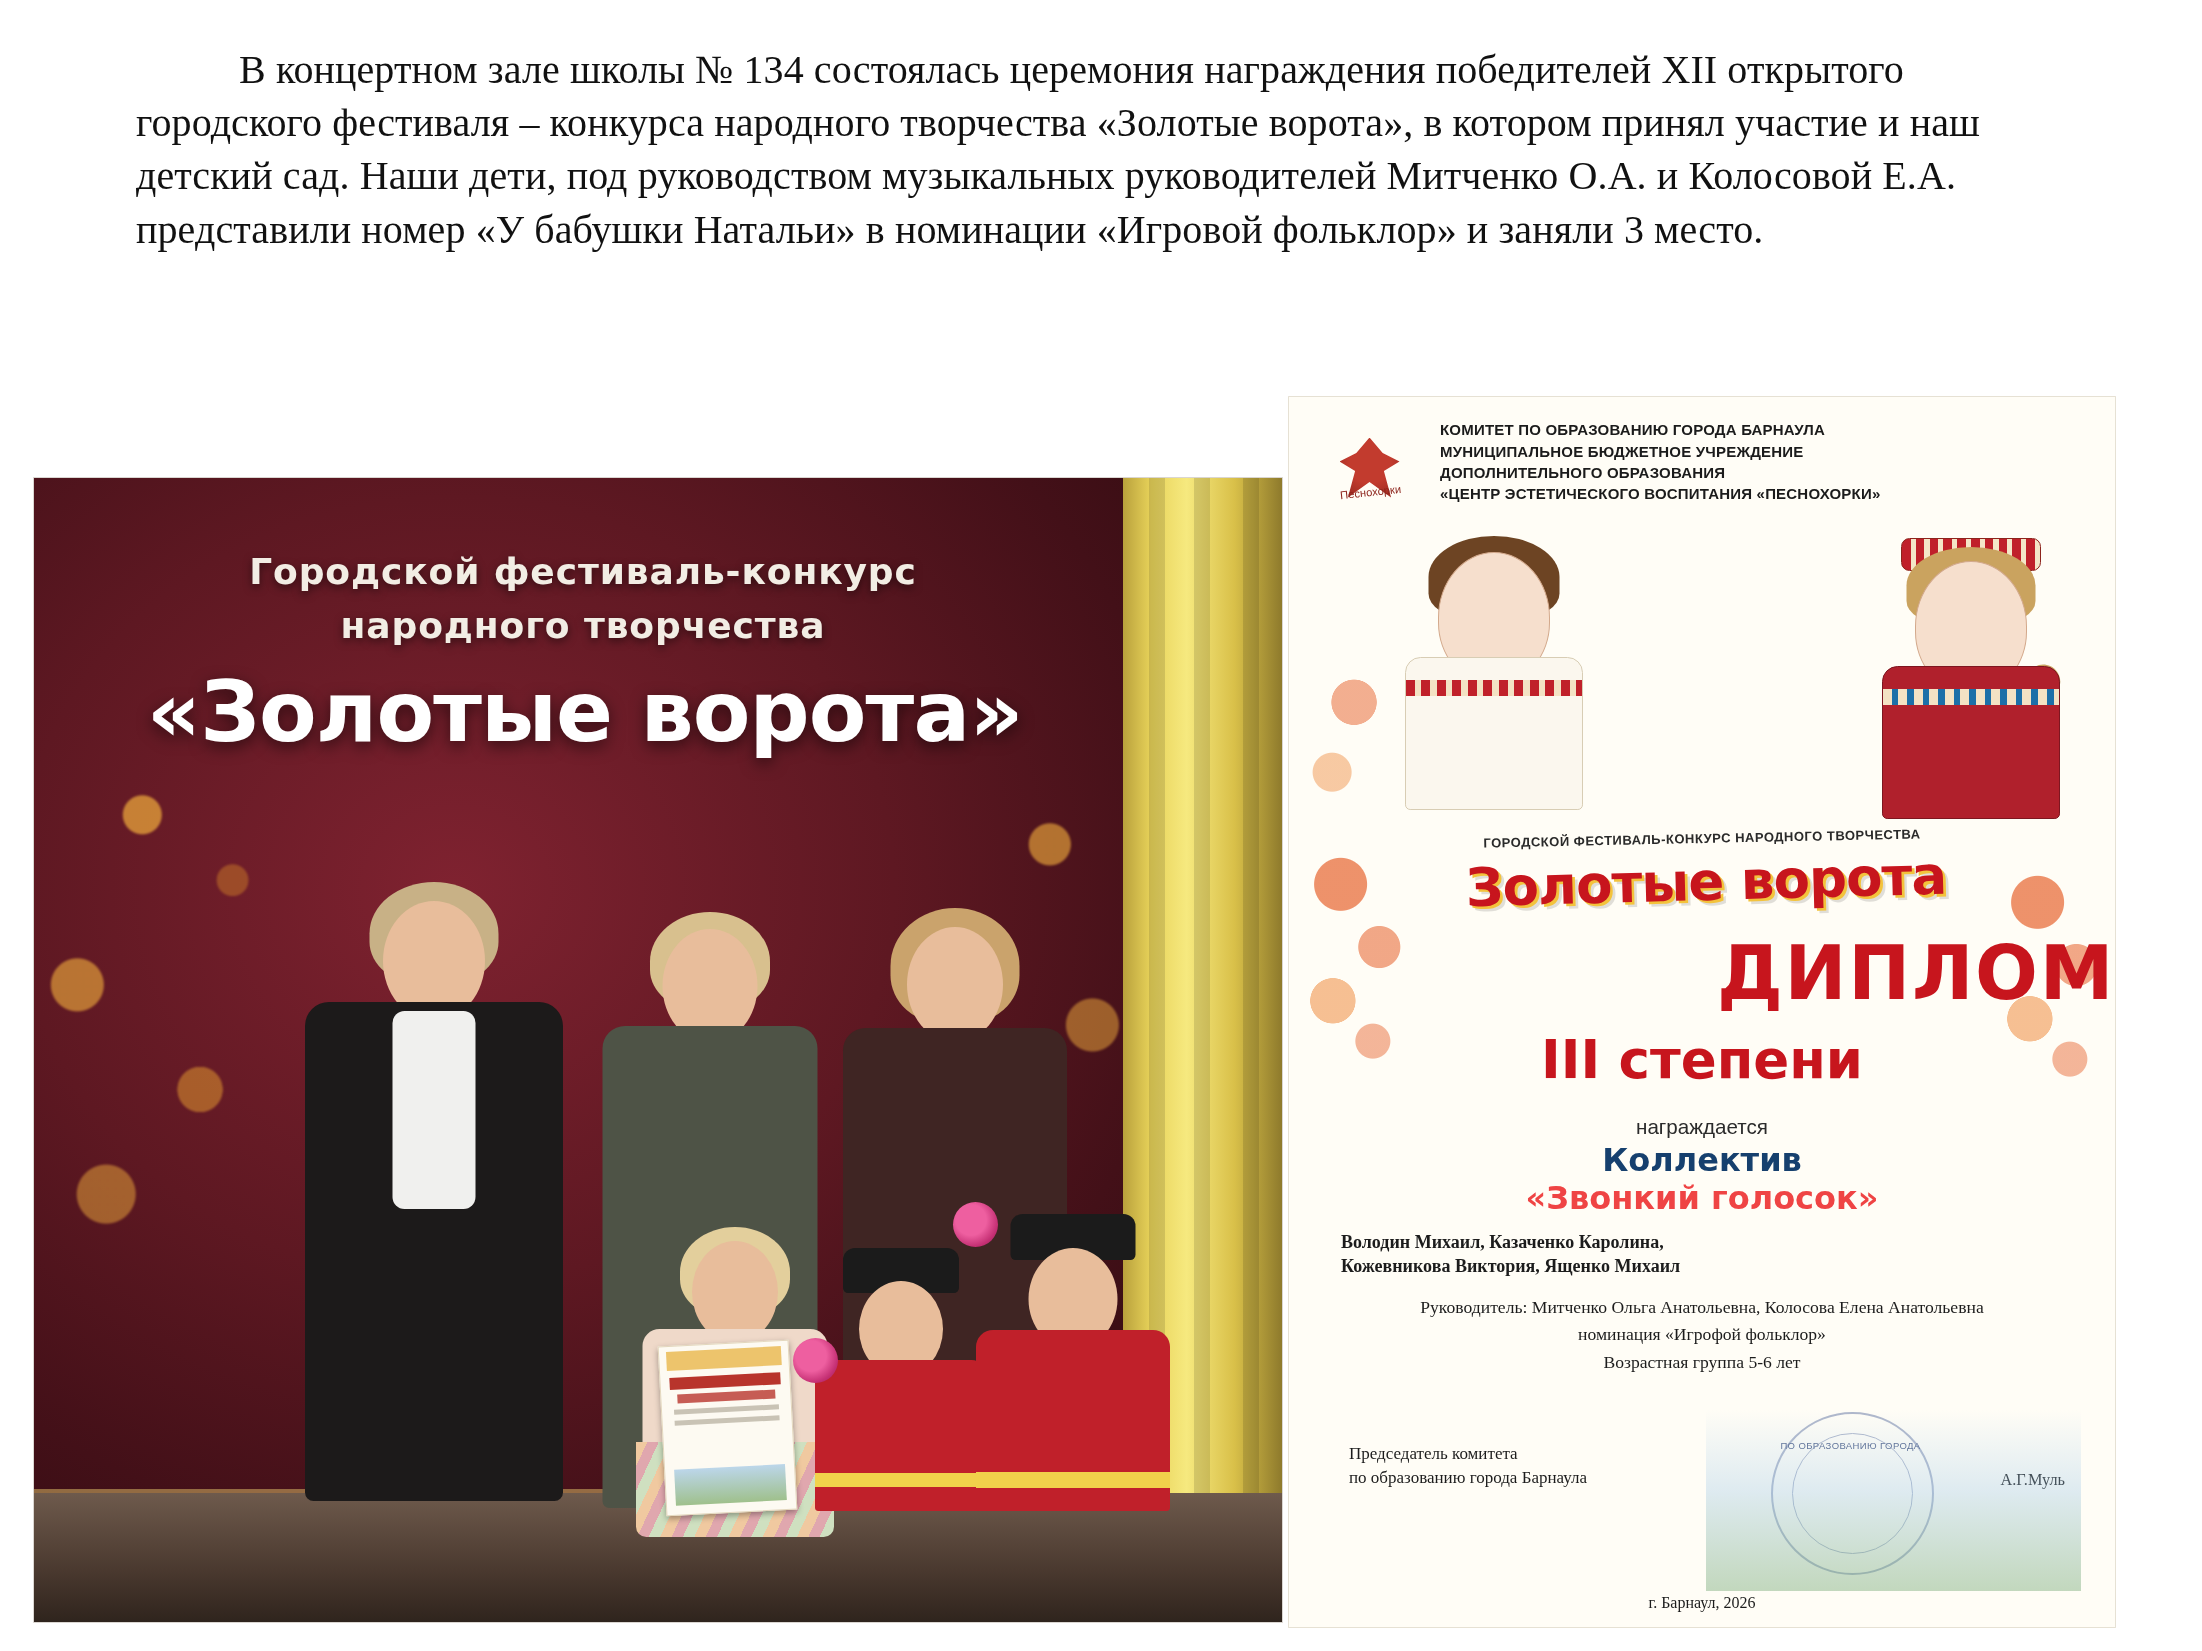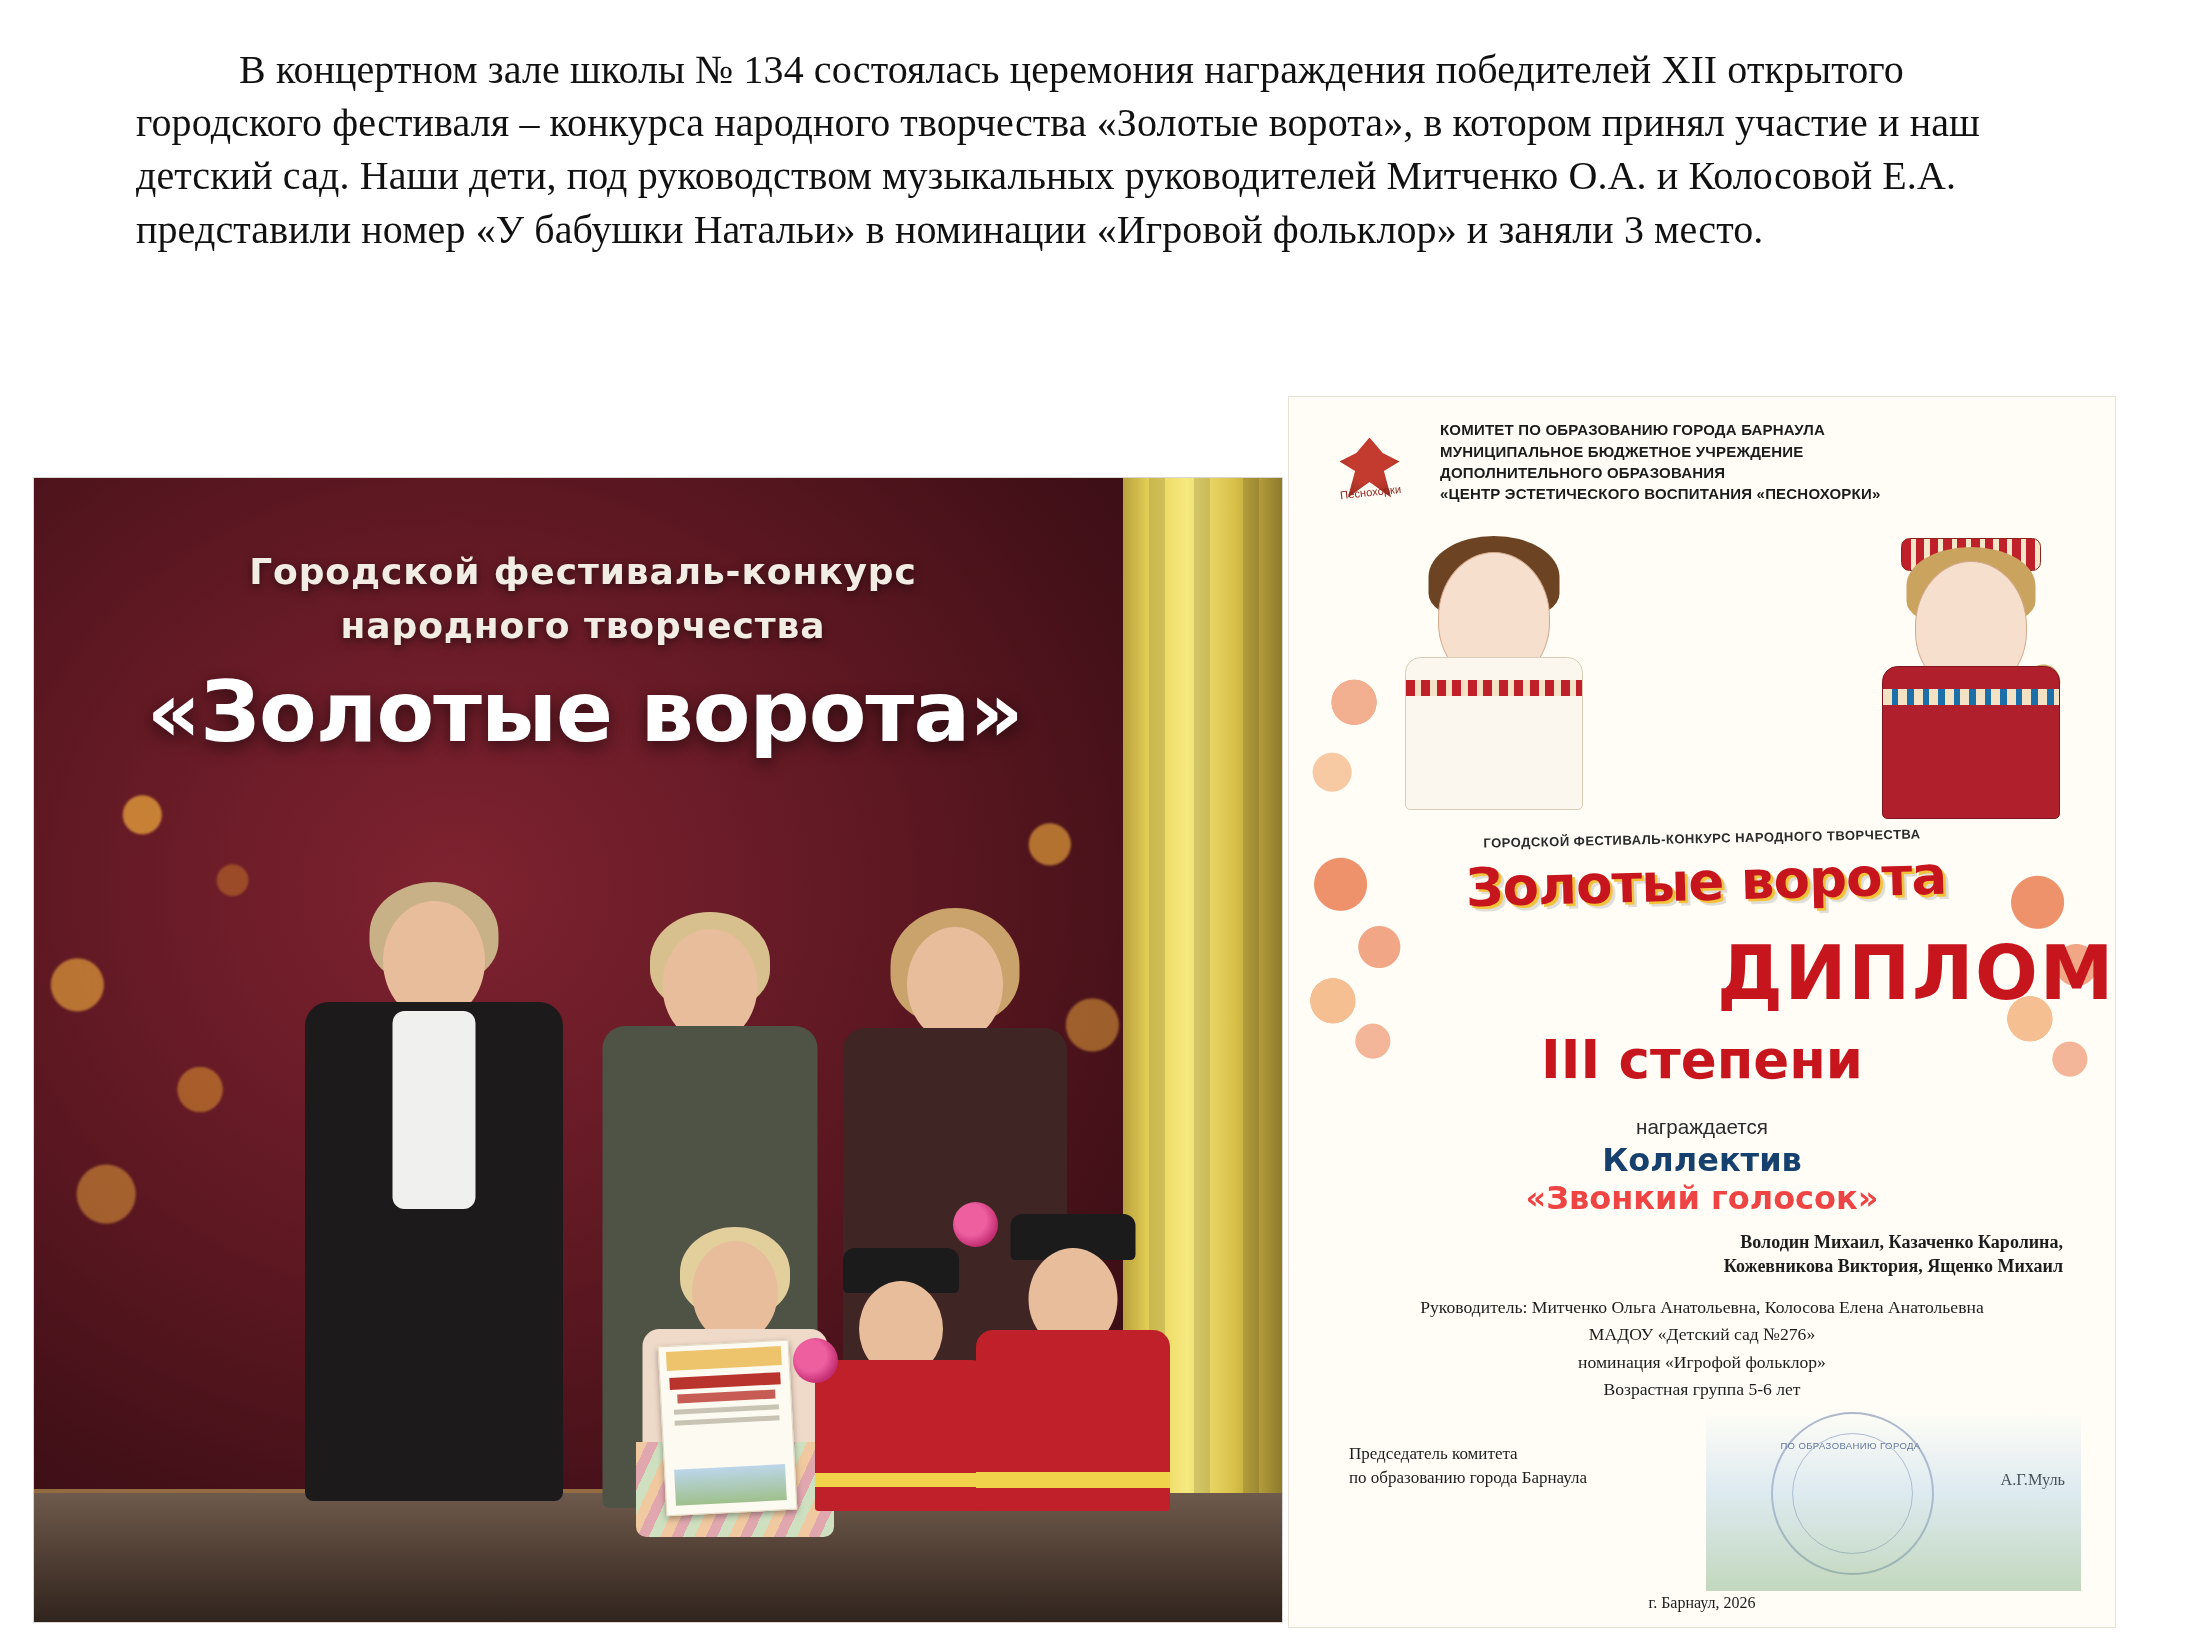--- a/index.html
+++ b/index.html
@@ -331,21 +331,21 @@
   .dp-collective {
     position: absolute; left: 0; right: 0; top: 745px;
     text-align: center;
     font-family: "DejaVu Sans", sans-serif;
     font-size: 32px; font-weight: bold; color: #16406e;
     line-height: 1.18;
   }
   .dp-collective .c2 { color: #ef4444; }
   .dp-names {
     position: absolute; left: 52px; right: 52px; top: 833px;
-    text-align: right;
+    text-align: left;
     font-family: "Liberation Serif", serif;
     font-size: 18px; font-weight: bold; color: #1c1c1c; line-height: 1.35;
   }
   .dp-details {
     position: absolute; left: 34px; right: 34px; top: 897px;
     text-align: center;
     font-family: "Liberation Serif", serif;
     font-size: 17.6px; color: #1c1c1c; line-height: 1.55;
   }
   .dp-sign-left {
@@ -521,21 +521,20 @@
     <div class="dp-collective">
       <div class="c1">Коллектив</div>
       <div class="c2">«Звонкий голосок»</div>
     </div>
 
     <div class="dp-names" style="white-space:pre-line">Володин Михаил, Казаченко Каролина,
 Кожевникова Виктория, Ященко Михаил</div>
 
     <div class="dp-details">
       <div>Руководитель: Митченко Ольга Анатольевна, Колосова Елена Анатольевна</div>
-      <div>МАДОУ «Детский сад №276»</div>
       <div>номинация «Игрофой фольклор»</div>
       <div>Возрастная группа 5-6 лет</div>
     </div>
 
     <div class="dp-sign-left" style="white-space:pre-line">Председатель комитета
 по образованию города Барнаула</div>
     <div class="dp-sign-right">А.Г.Муль</div>
 
     <div class="dp-stamp"></div>
     <div class="dp-stamp-text">ПО ОБРАЗОВАНИЮ ГОРОДА</div>

